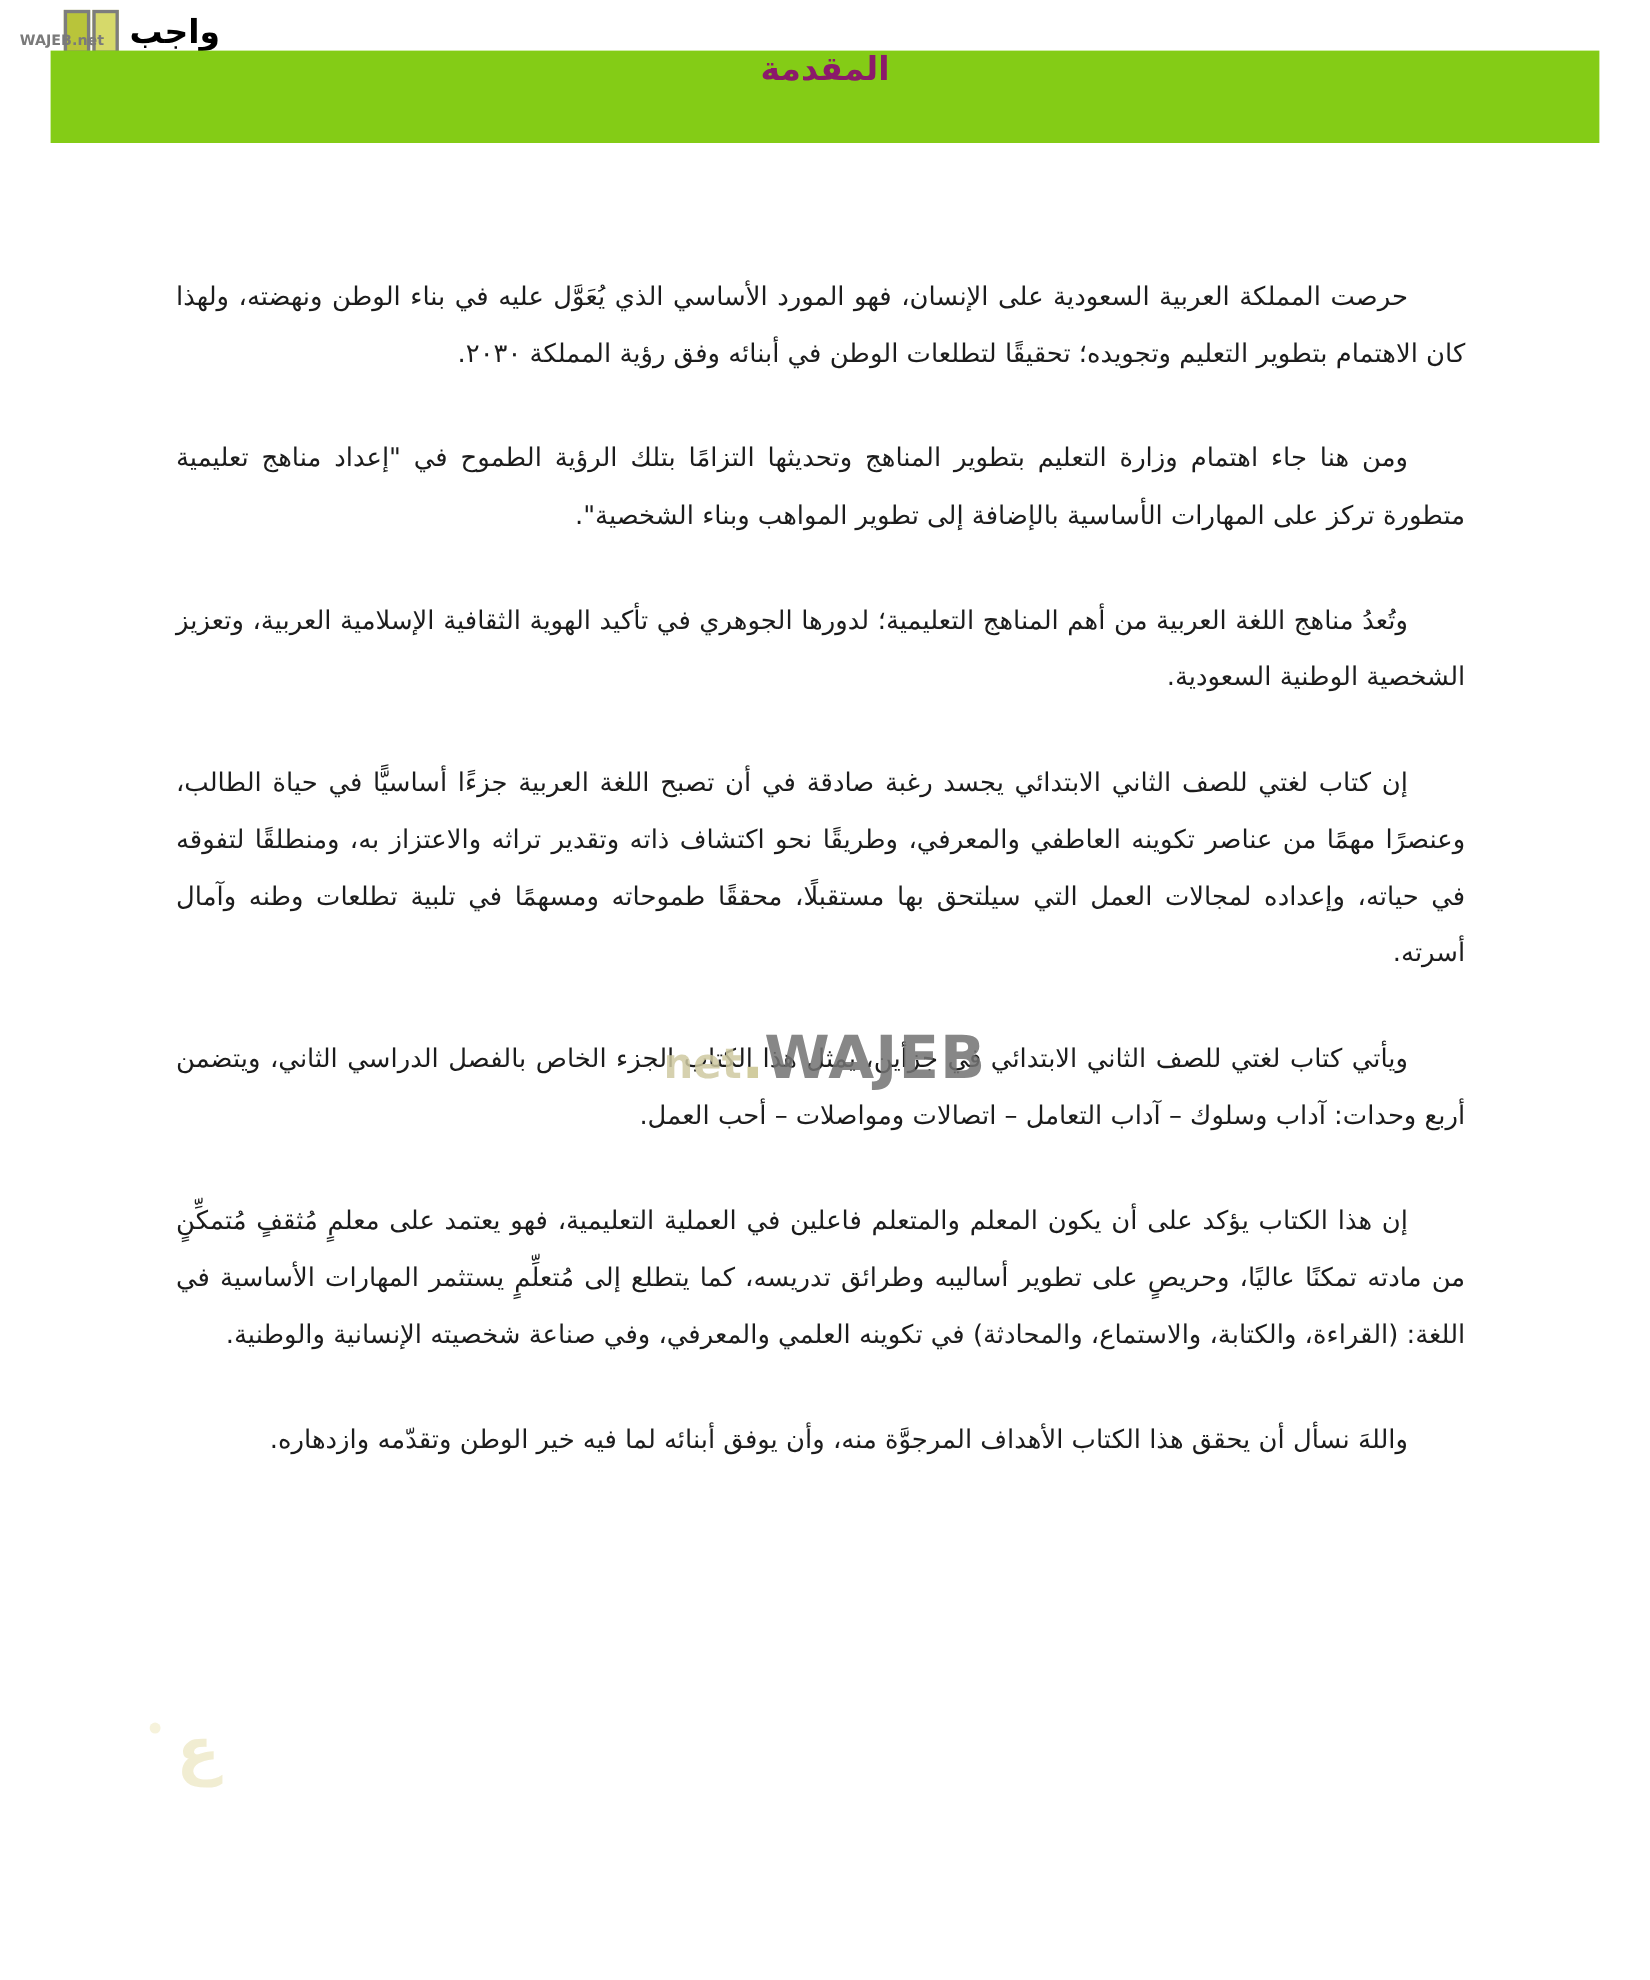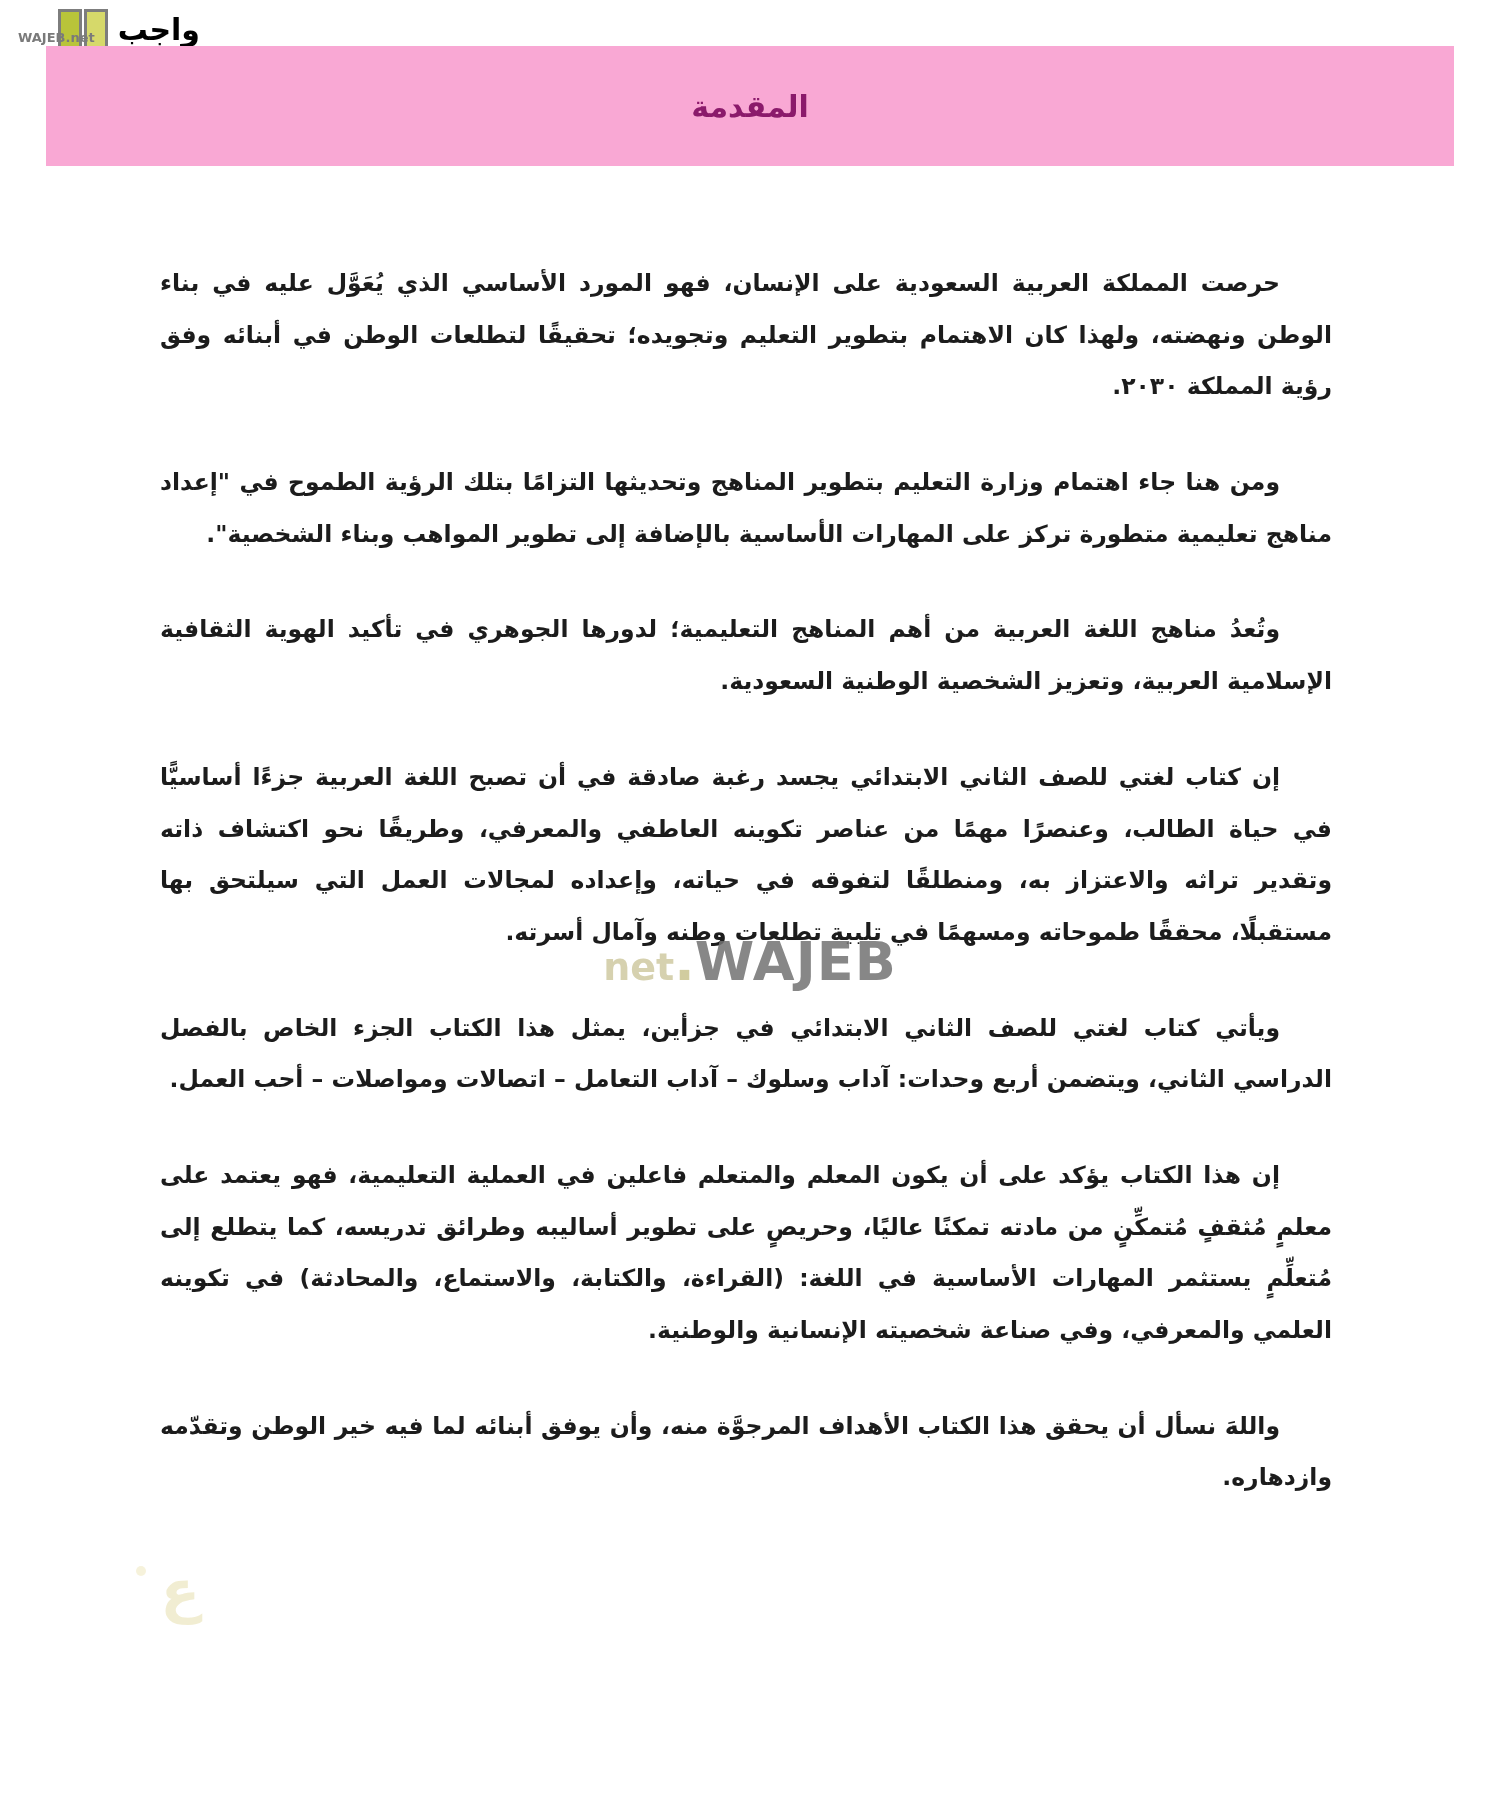--- a/index.html
+++ b/index.html
@@ -67,44 +67,42 @@
     left: 28px;
     background: #d6d96a;
   }
 
   
   #title-band {
     position: absolute;
     top: 46px;
     left: 46px;
     width: 1408px;
-    height: 120px;
-    background: #f9a8d4;
+    height: 84px;
+    background: #84cc16;
     display: flex;
-    align-items: center;
     justify-content: center;
   }
   #title-band .title-text {
     font-family: "DejaVu Sans", sans-serif;
     font-size: 30px;
     font-weight: bold;
     color: #8b1a6b;
     direction: rtl;
   }
 
   
   #content {
     position: absolute;
-    top: 258px;
+    top: 244px;
     right: 168px;
     width: 1172px;
     direction: rtl;
     text-align: justify;
     text-align-last: right;
-    font-weight: bold;
   }
   #content p {
     margin: 0 0 44px 0;
     font-family: "DejaVu Sans", sans-serif;
     font-size: 23.5px;
     line-height: 2.2;
     color: #1c1c1c;
     text-indent: 52px;
   }
   #content p.tight {

